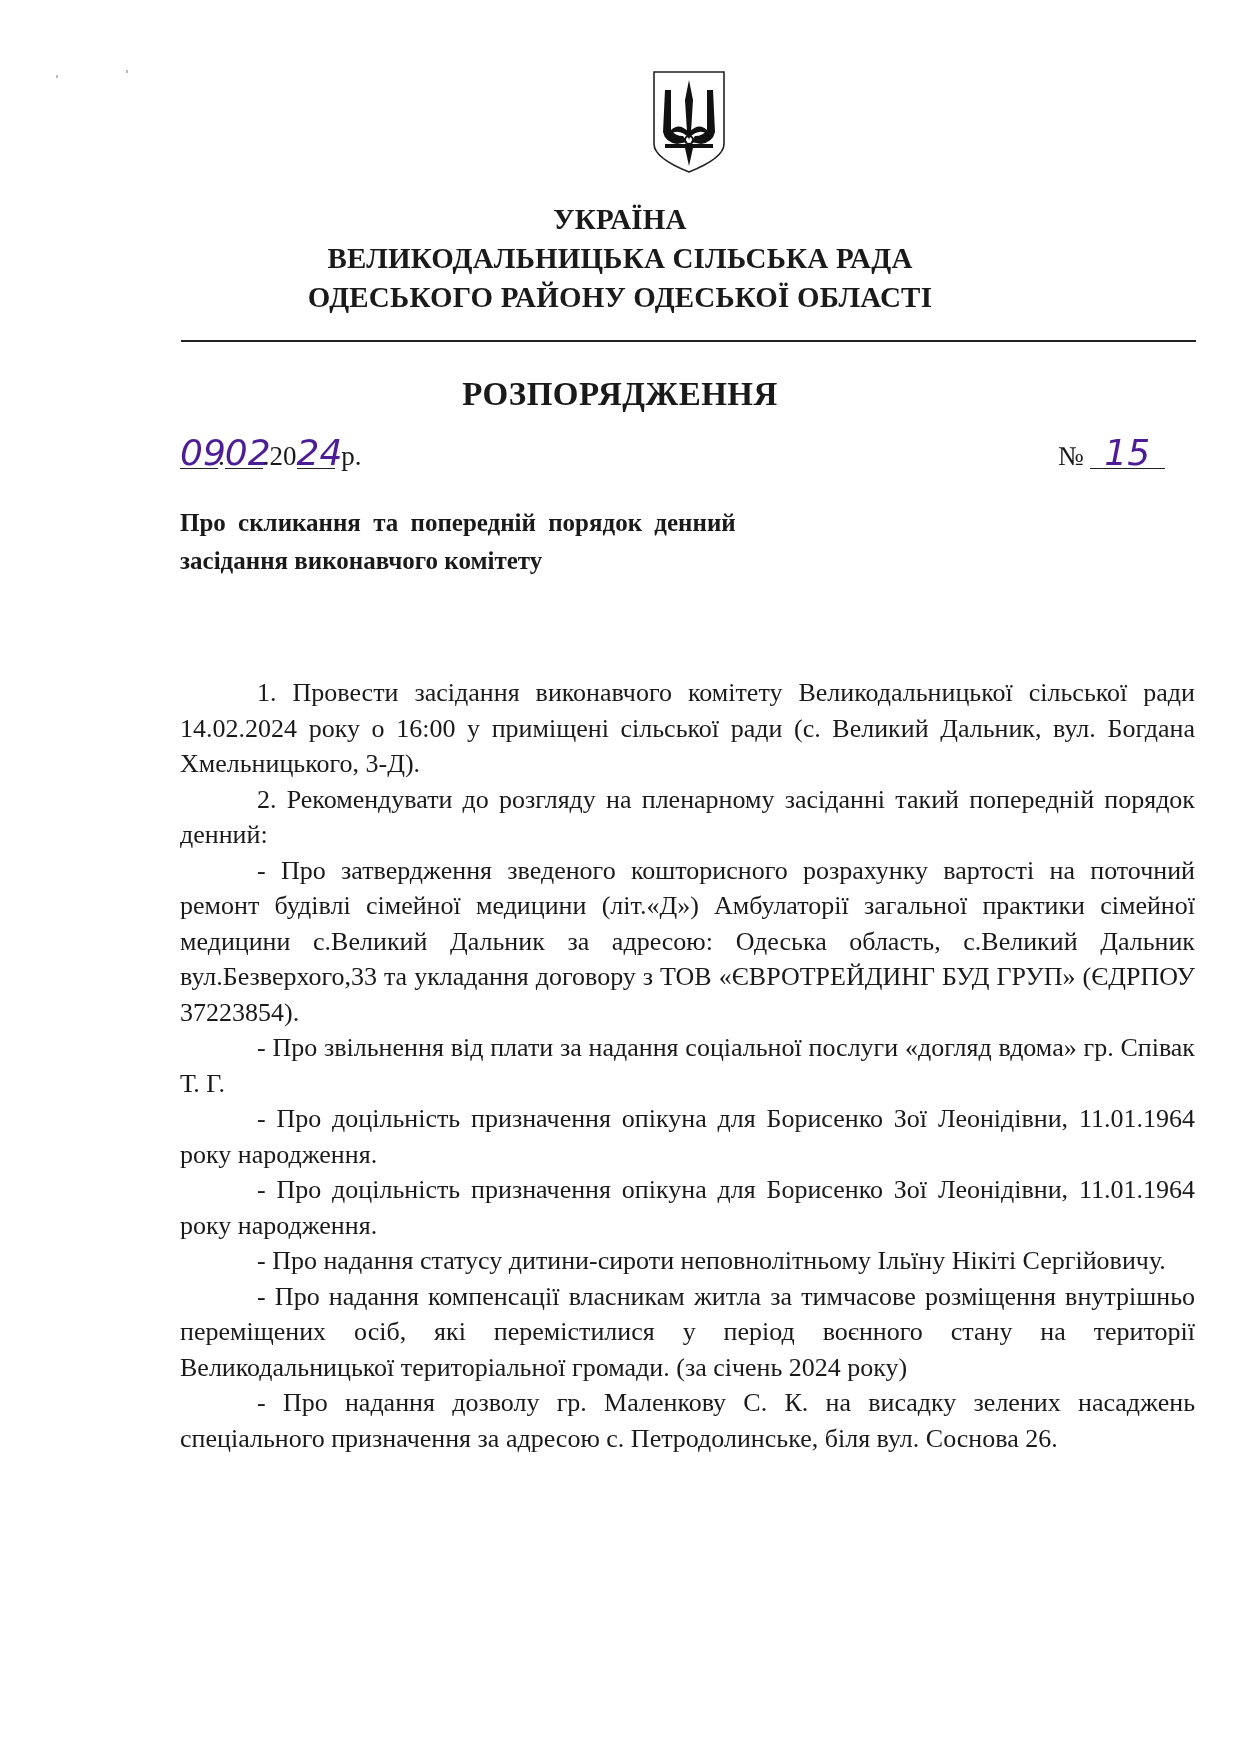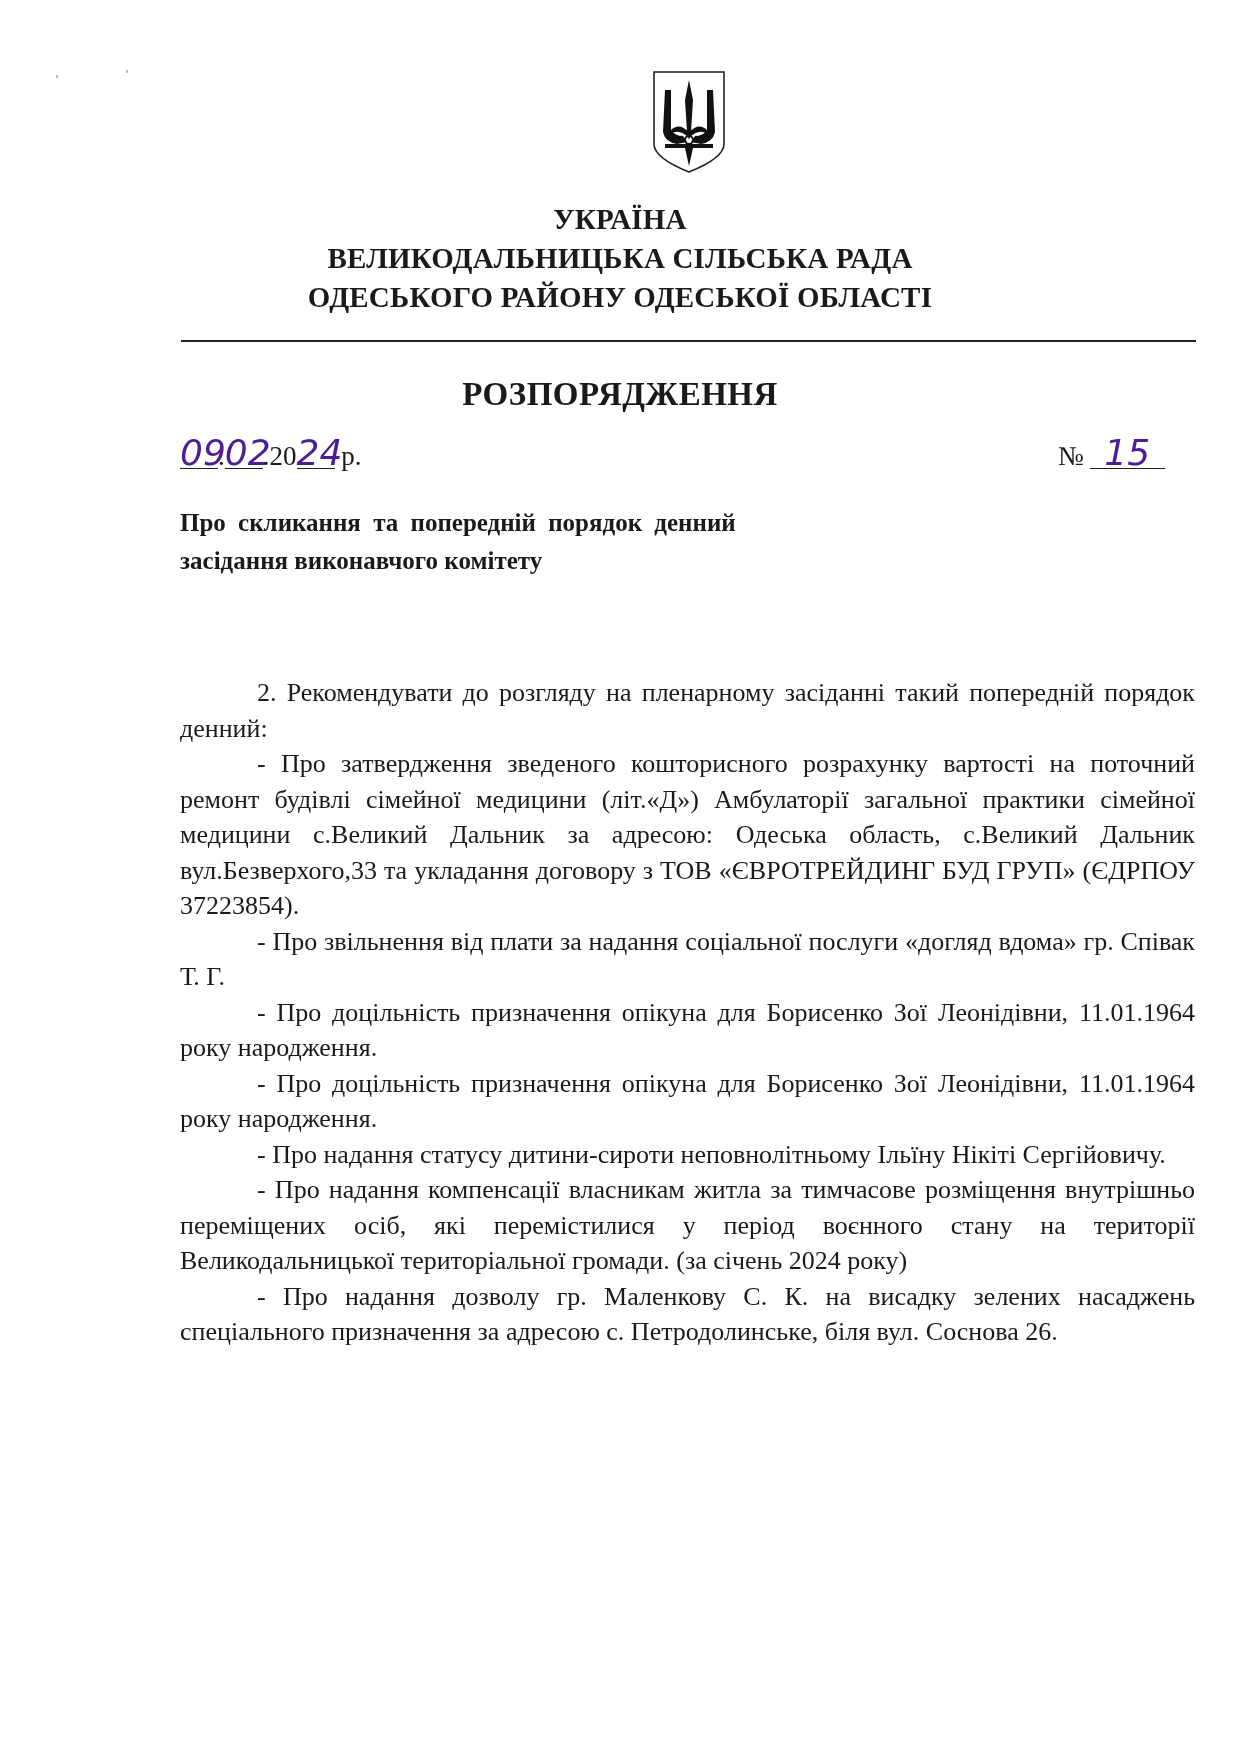--- a/index.html
+++ b/index.html
@@ -63,20 +63,21 @@
     <span>№</span><span class="hand n">15</span>
   </div>
 
   <div class="subject">
     <div style="word-spacing:6px;">Про скликання та попередній порядок денний</div>
     <div>засідання виконавчого комітету</div>
   </div>
 
 
   <div class="body items">
+    <p class="indent">1. Провести засідання виконавчого комітету Великодальницької сільської ради 14.02.2024 року о 16:00 у приміщені сільської ради (с. Великий Дальник, вул. Богдана Хмельницького, 3-Д).</p>
     <p class="indent">2. Рекомендувати до розгляду на пленарному засіданні такий попередній порядок денний:</p>
     <p class="indent">- Про затвердження зведеного кошторисного розрахунку вартості на поточний ремонт будівлі сімейної медицини (літ.«Д») Амбулаторії загальної практики сімейної медицини с.Великий Дальник за адресою: Одеська область, с.Великий Дальник вул.Безверхого,33 та укладання договору з ТОВ «ЄВРОТРЕЙДИНГ БУД ГРУП» (ЄДРПОУ 37223854).</p>
     <p class="indent">- Про звільнення від плати за надання соціальної послуги «догляд вдома» гр. Співак Т. Г.</p>
     <p class="indent">- Про доцільність призначення опікуна для  Борисенко Зої Леонідівни, 11.01.1964 року народження.</p>
     <p class="indent">- Про доцільність призначення опікуна для  Борисенко Зої Леонідівни, 11.01.1964 року народження.</p>
     <p class="indent">- Про надання статусу дитини-сироти неповнолітньому Ільїну Нікіті Сергійовичу.</p>
     <p class="indent">- Про надання компенсації власникам житла за тимчасове розміщення внутрішньо переміщених осіб, які перемістилися у період воєнного стану на території Великодальницької територіальної громади. (за січень 2024 року)</p>
     <p class="indent">- Про надання дозволу гр. Маленкову С. К. на висадку зелених насаджень спеціального призначення за адресою с. Петродолинське, біля вул. Соснова 26.</p>
   </div>
 

